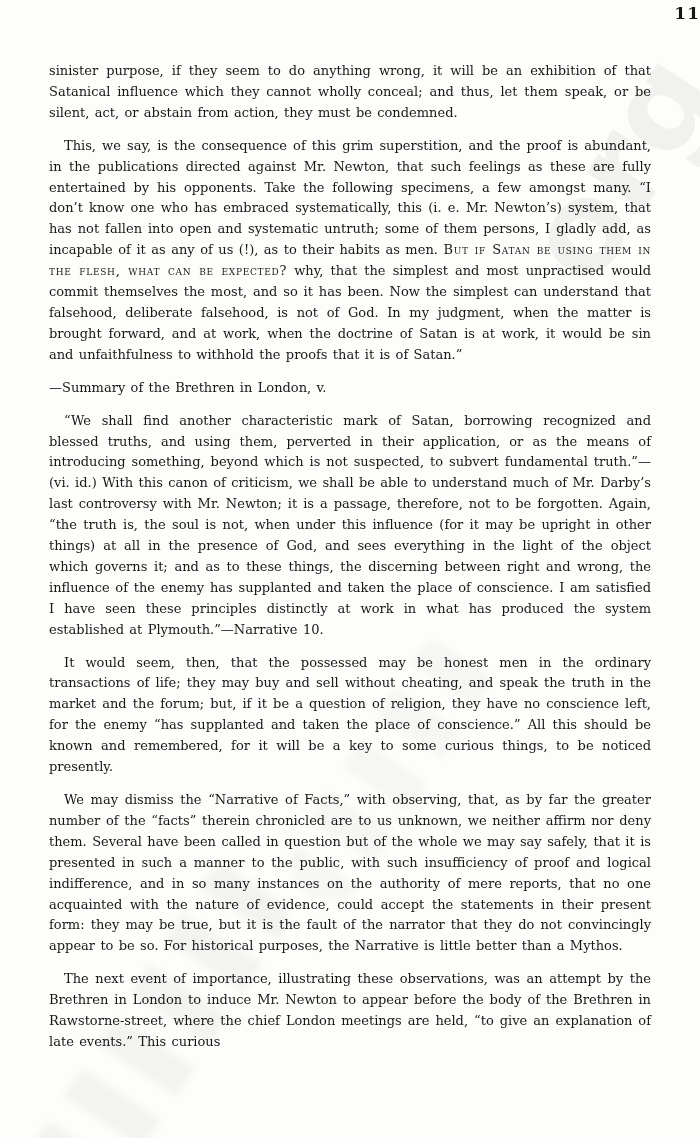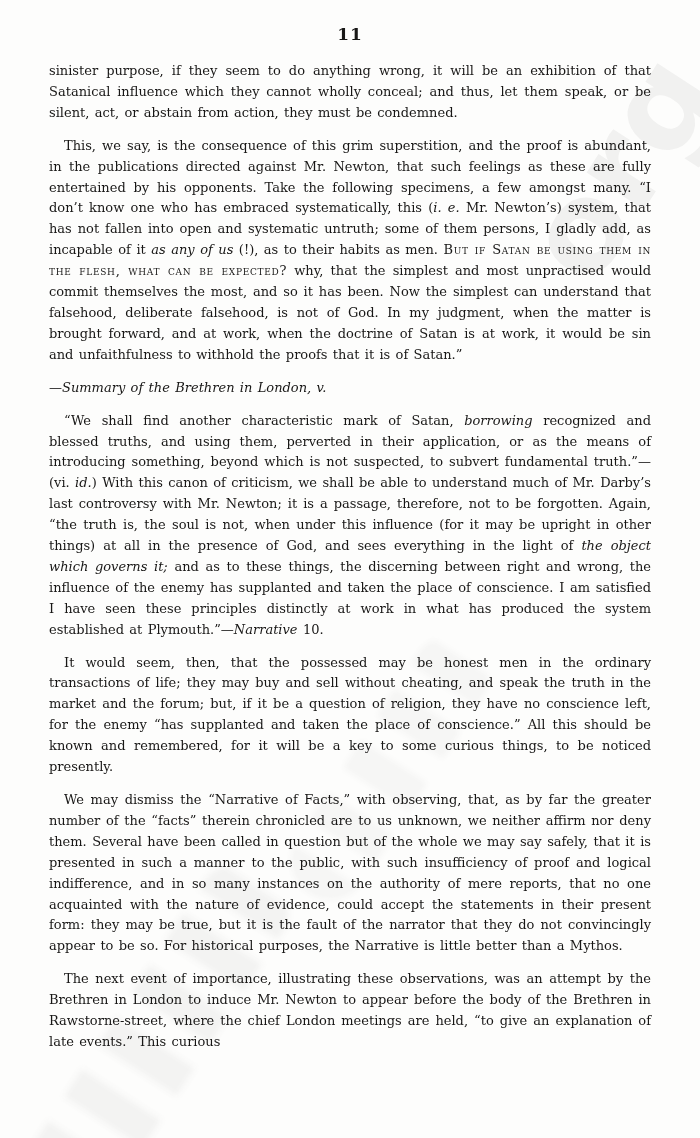--- a/index.html
+++ b/index.html
@@ -12,43 +12,43 @@
     width: 700px;
     height: 1138px;
     margin: 0 auto;
     background: #fdfdfc;
     overflow: hidden;
     font-family: "DejaVu Serif", "Liberation Serif", serif;
     color: #181716;
   }
   .pagenum {
     position: absolute;
-    top: 24px;
+    top: 3px;
     left: 0;
     width: 100%;
-    text-align: center;
+    text-align: right;
     font-weight: bold;
     font-size: 17px;
     letter-spacing: 1px;
   }
   .body-text {
     position: absolute;
     top: 49px;
     left: 37px;
     width: 626px;
   }
   p.para {
     margin: 12px;
     text-align: justify;
     font-size: 13px;
     line-height: 20.9px;
     word-spacing: 1.2px;
   }
   p.para.indent { text-indent: 15px; }
-  .run-italic { font-style: italic; }
+  .run-italic { }
   .run-sc { font-variant: small-caps; letter-spacing: 0.7px; }
   
   .wm-frag {
     position: absolute;
     top: 95px;
     right: -38px;
     transform: rotate(-57deg);
     font-family: "DejaVu Sans", sans-serif;
     font-weight: bold;
     font-size: 125px;

